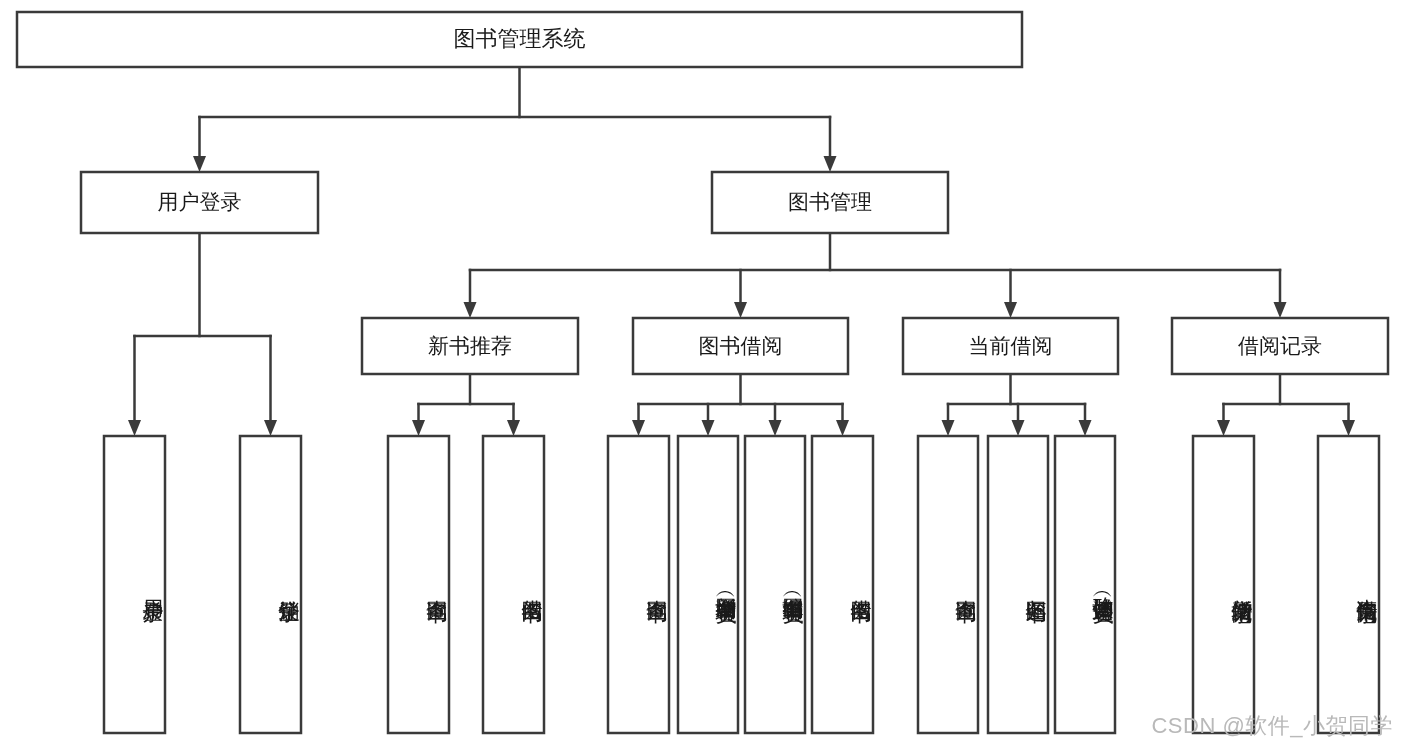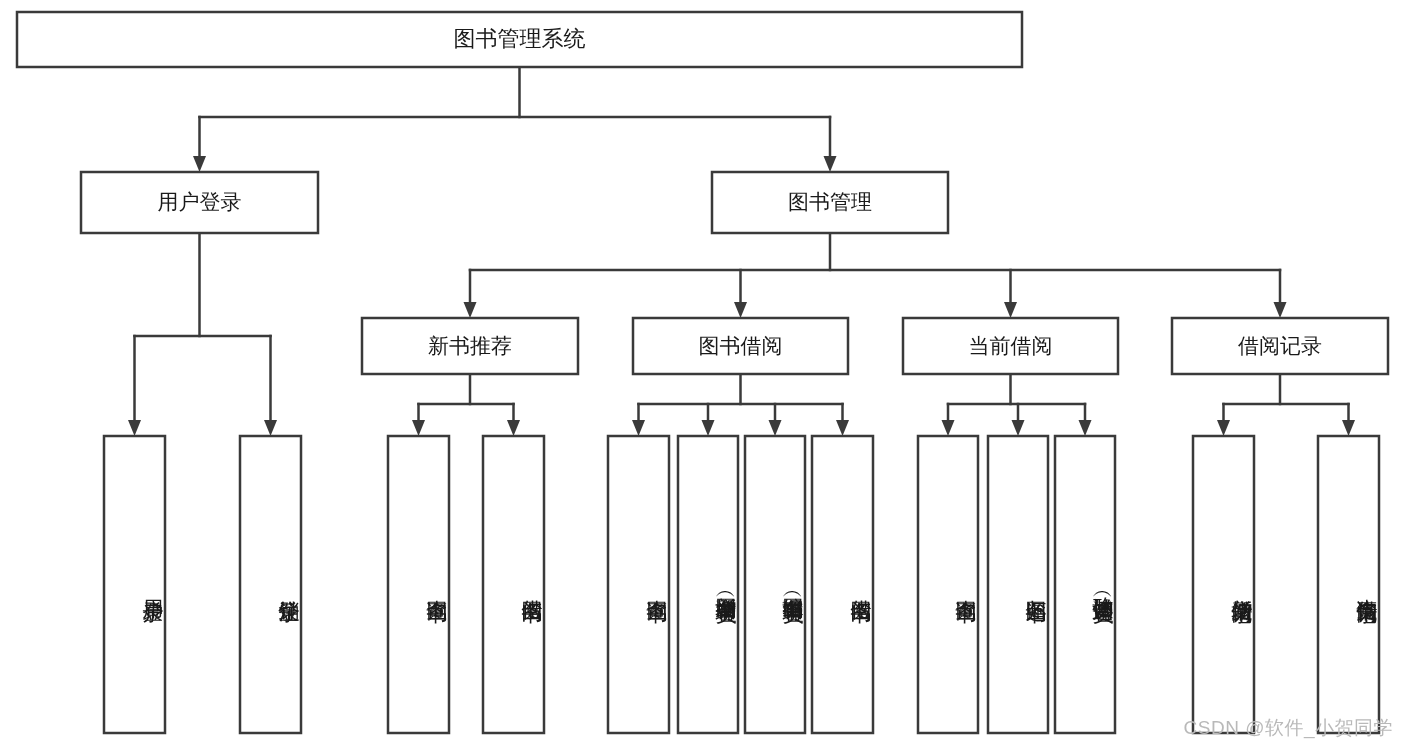--- a/index.html
+++ b/index.html
@@ -63,21 +63,21 @@
     color: #1a1a1a;
     letter-spacing: 1px;
     white-space: nowrap;
     text-align: center;
   }
   .watermark {
     position: absolute;
     right: 12px;
     bottom: 6px;
     font-family: "Liberation Sans", "DejaVu Sans", sans-serif;
-    font-size: 19px;
+    font-size: 22px;
     color: #b9b9b9;
     letter-spacing: 0.5px;
     white-space: nowrap;
   }
 </style>
 </head>
 <body>
 
 <svg id="diagram" viewBox="0 0 1405 747" xmlns="http://www.w3.org/2000/svg">
   <g id="connectors-layer">

